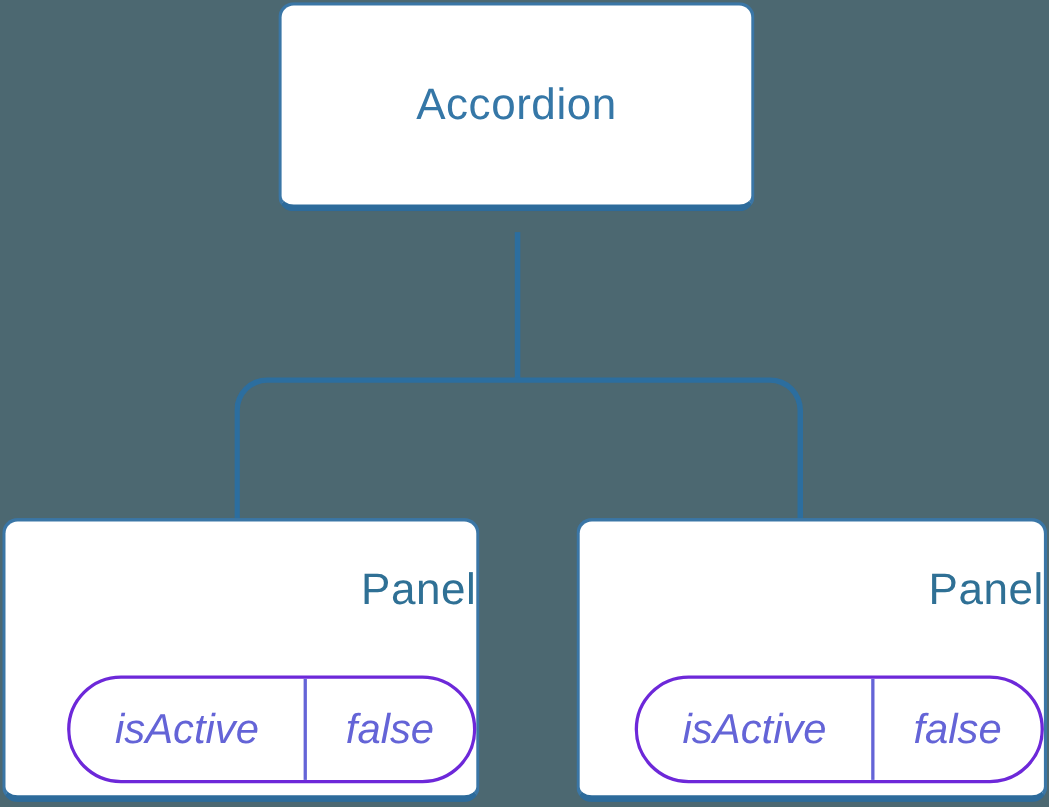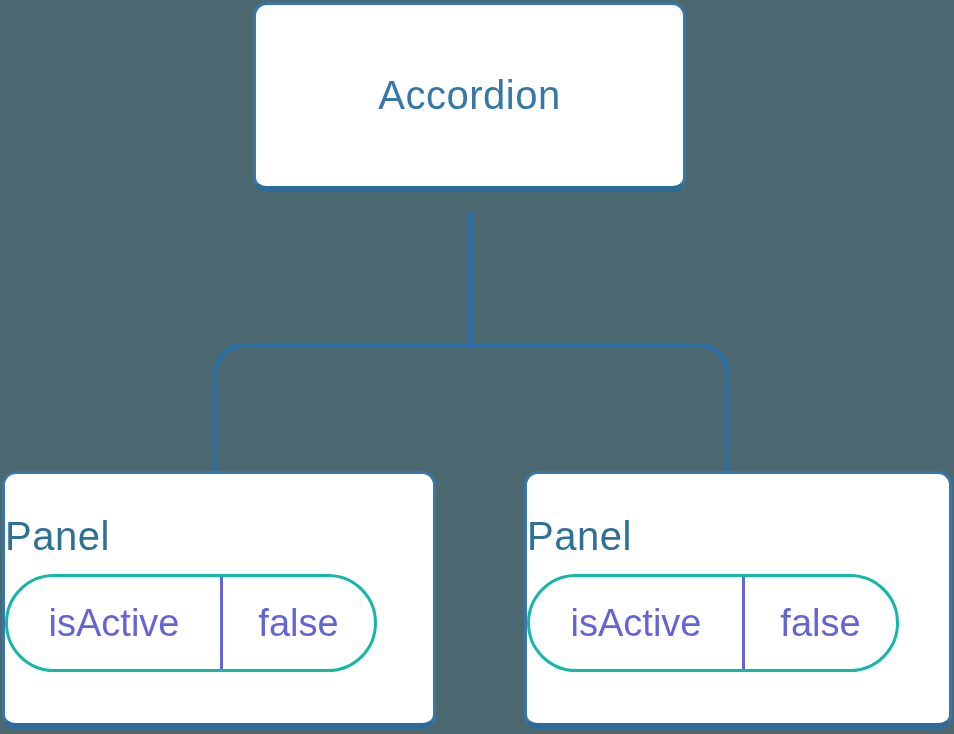--- a/index.html
+++ b/index.html
@@ -65,46 +65,48 @@
     border-radius: 30px 30px 0 0;
     background: transparent;
   }
 
   
   .card.panel-card {
     top: 471px;
     height: 258px;
     display: flex;
     flex-direction: column;
-    align-items: flex-start;
+    align-items: flex-end;
+    gap: 40px;
   }
   .card.panel-left  { left: 2px;   width: 434px; }
   .card.panel-right { left: 524px; width: 428px; }
 
   .panel-title {
     margin-top: 40px;
     color: #2F7095;
     font-size: 40px;
     font-weight: 500;
     line-height: 44px;
     letter-spacing: 0.5px;
   }
 
   
   .pill {
     box-sizing: border-box;
     margin-top: 16px;
     width: 372px;
     height: 98px;
-    border: 3px solid #14b8a6;
+    border: 3px solid #6d28d9;
     border-radius: 49px;
     display: flex;
     align-items: stretch;
     overflow: hidden;
     background: #FFFFFF;
+    font-style: italic;
   }
   .pill-cell {
     display: flex;
     align-items: center;
     justify-content: center;
     color: #6464D7;
     font-size: 38px;
     font-weight: 400;
   }
   .pill-key {

